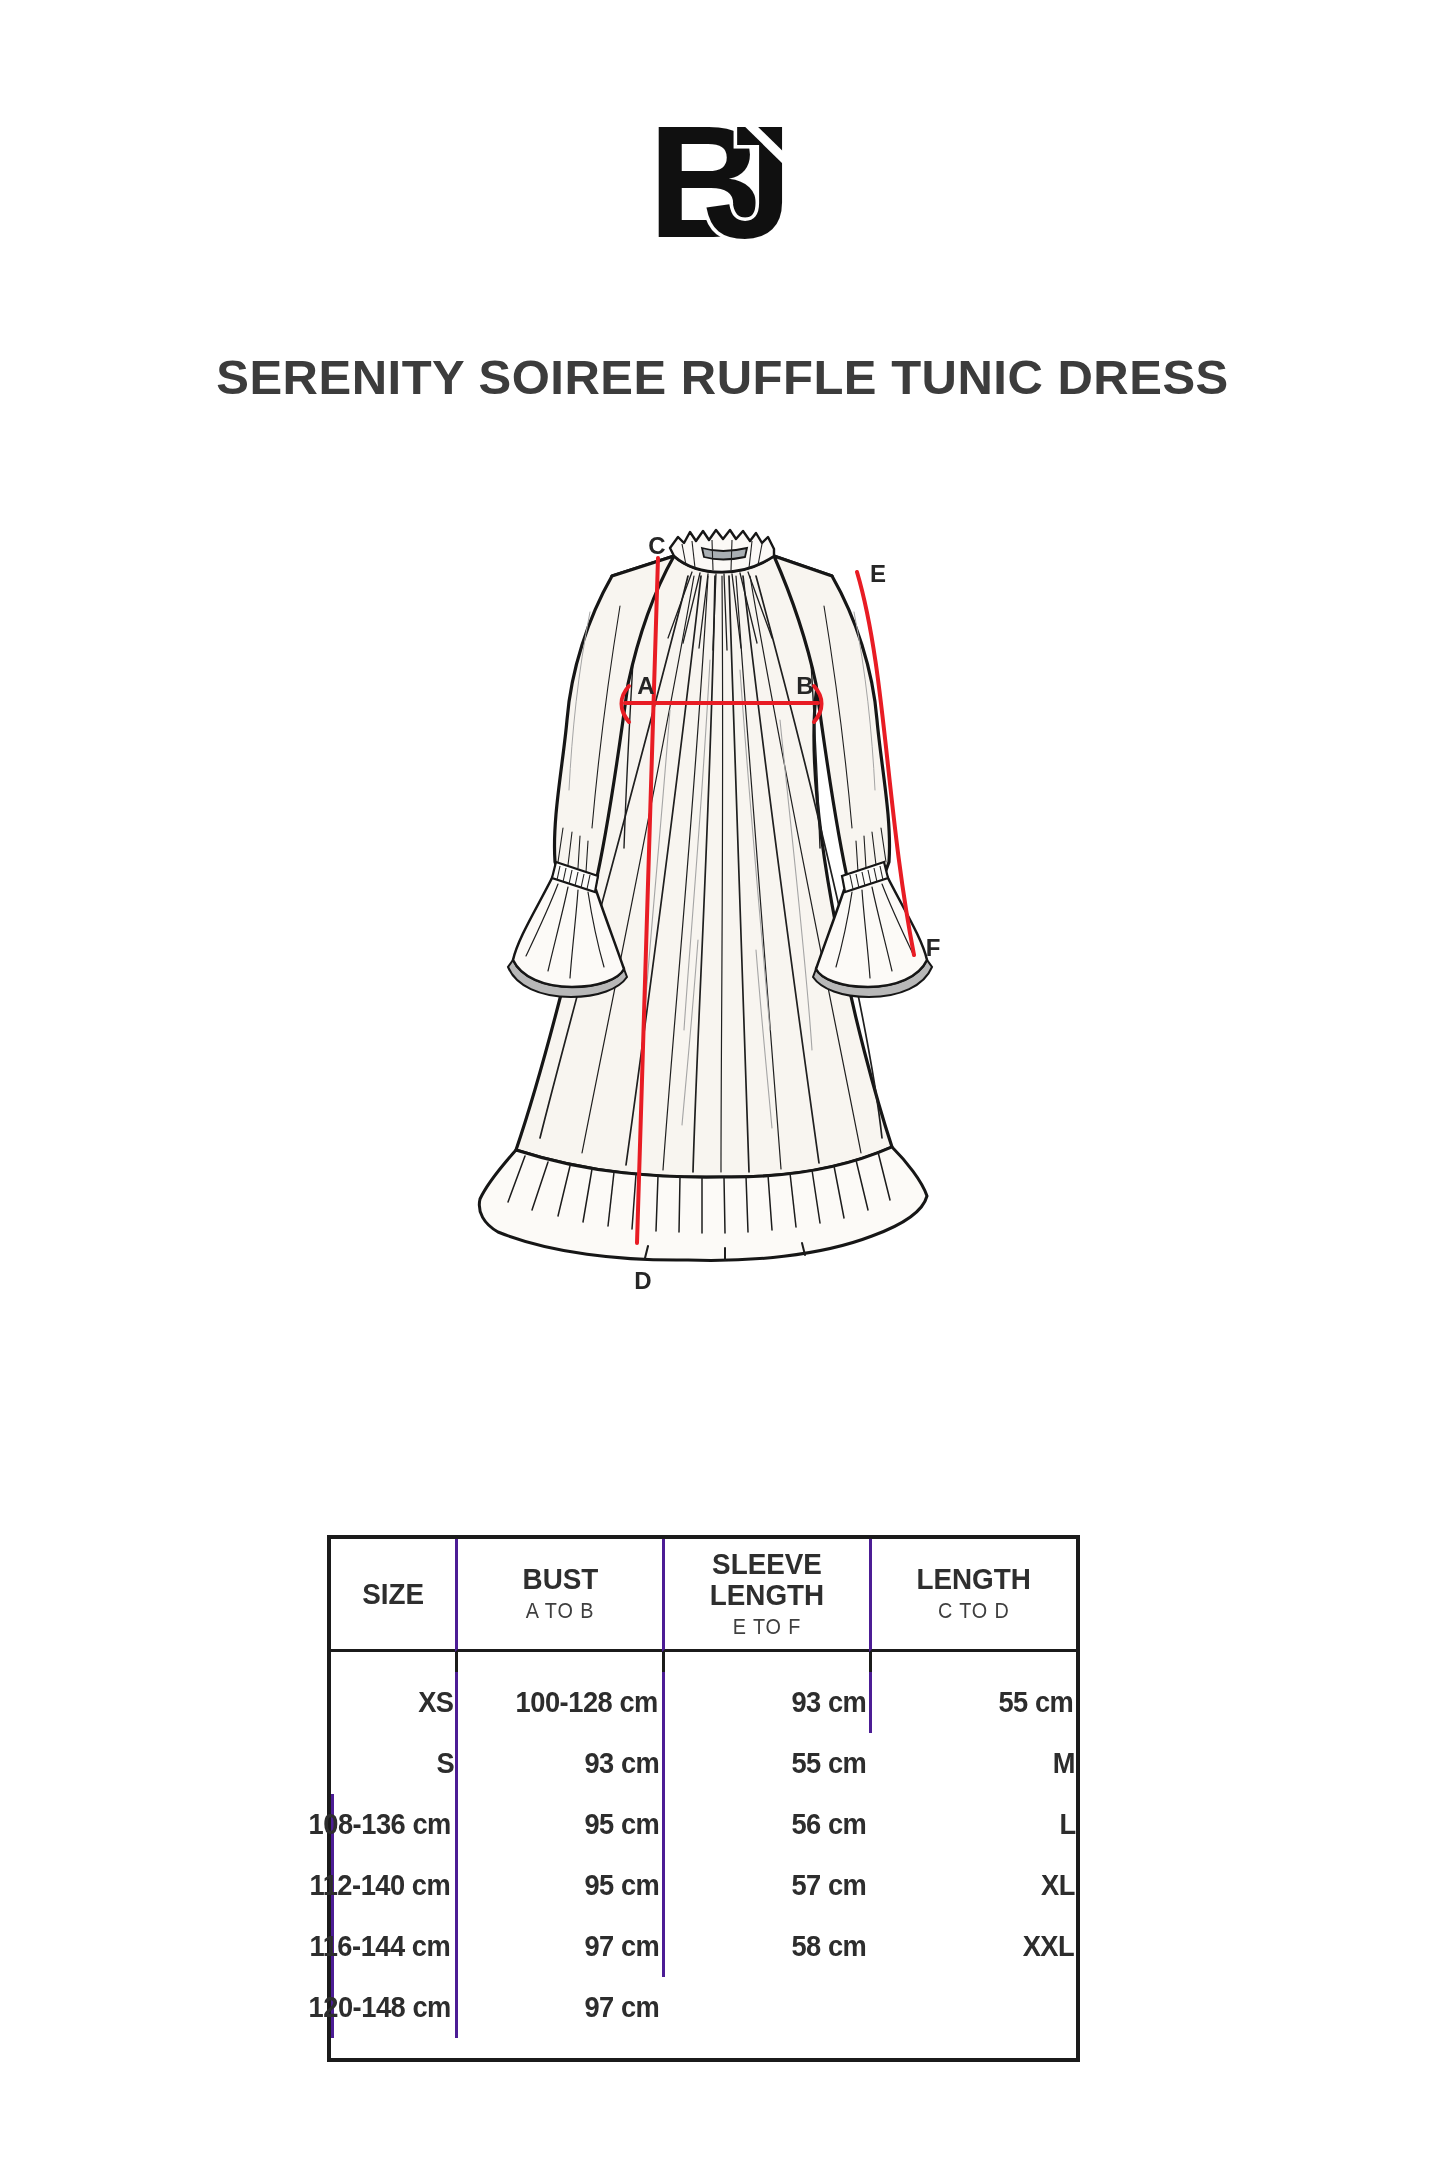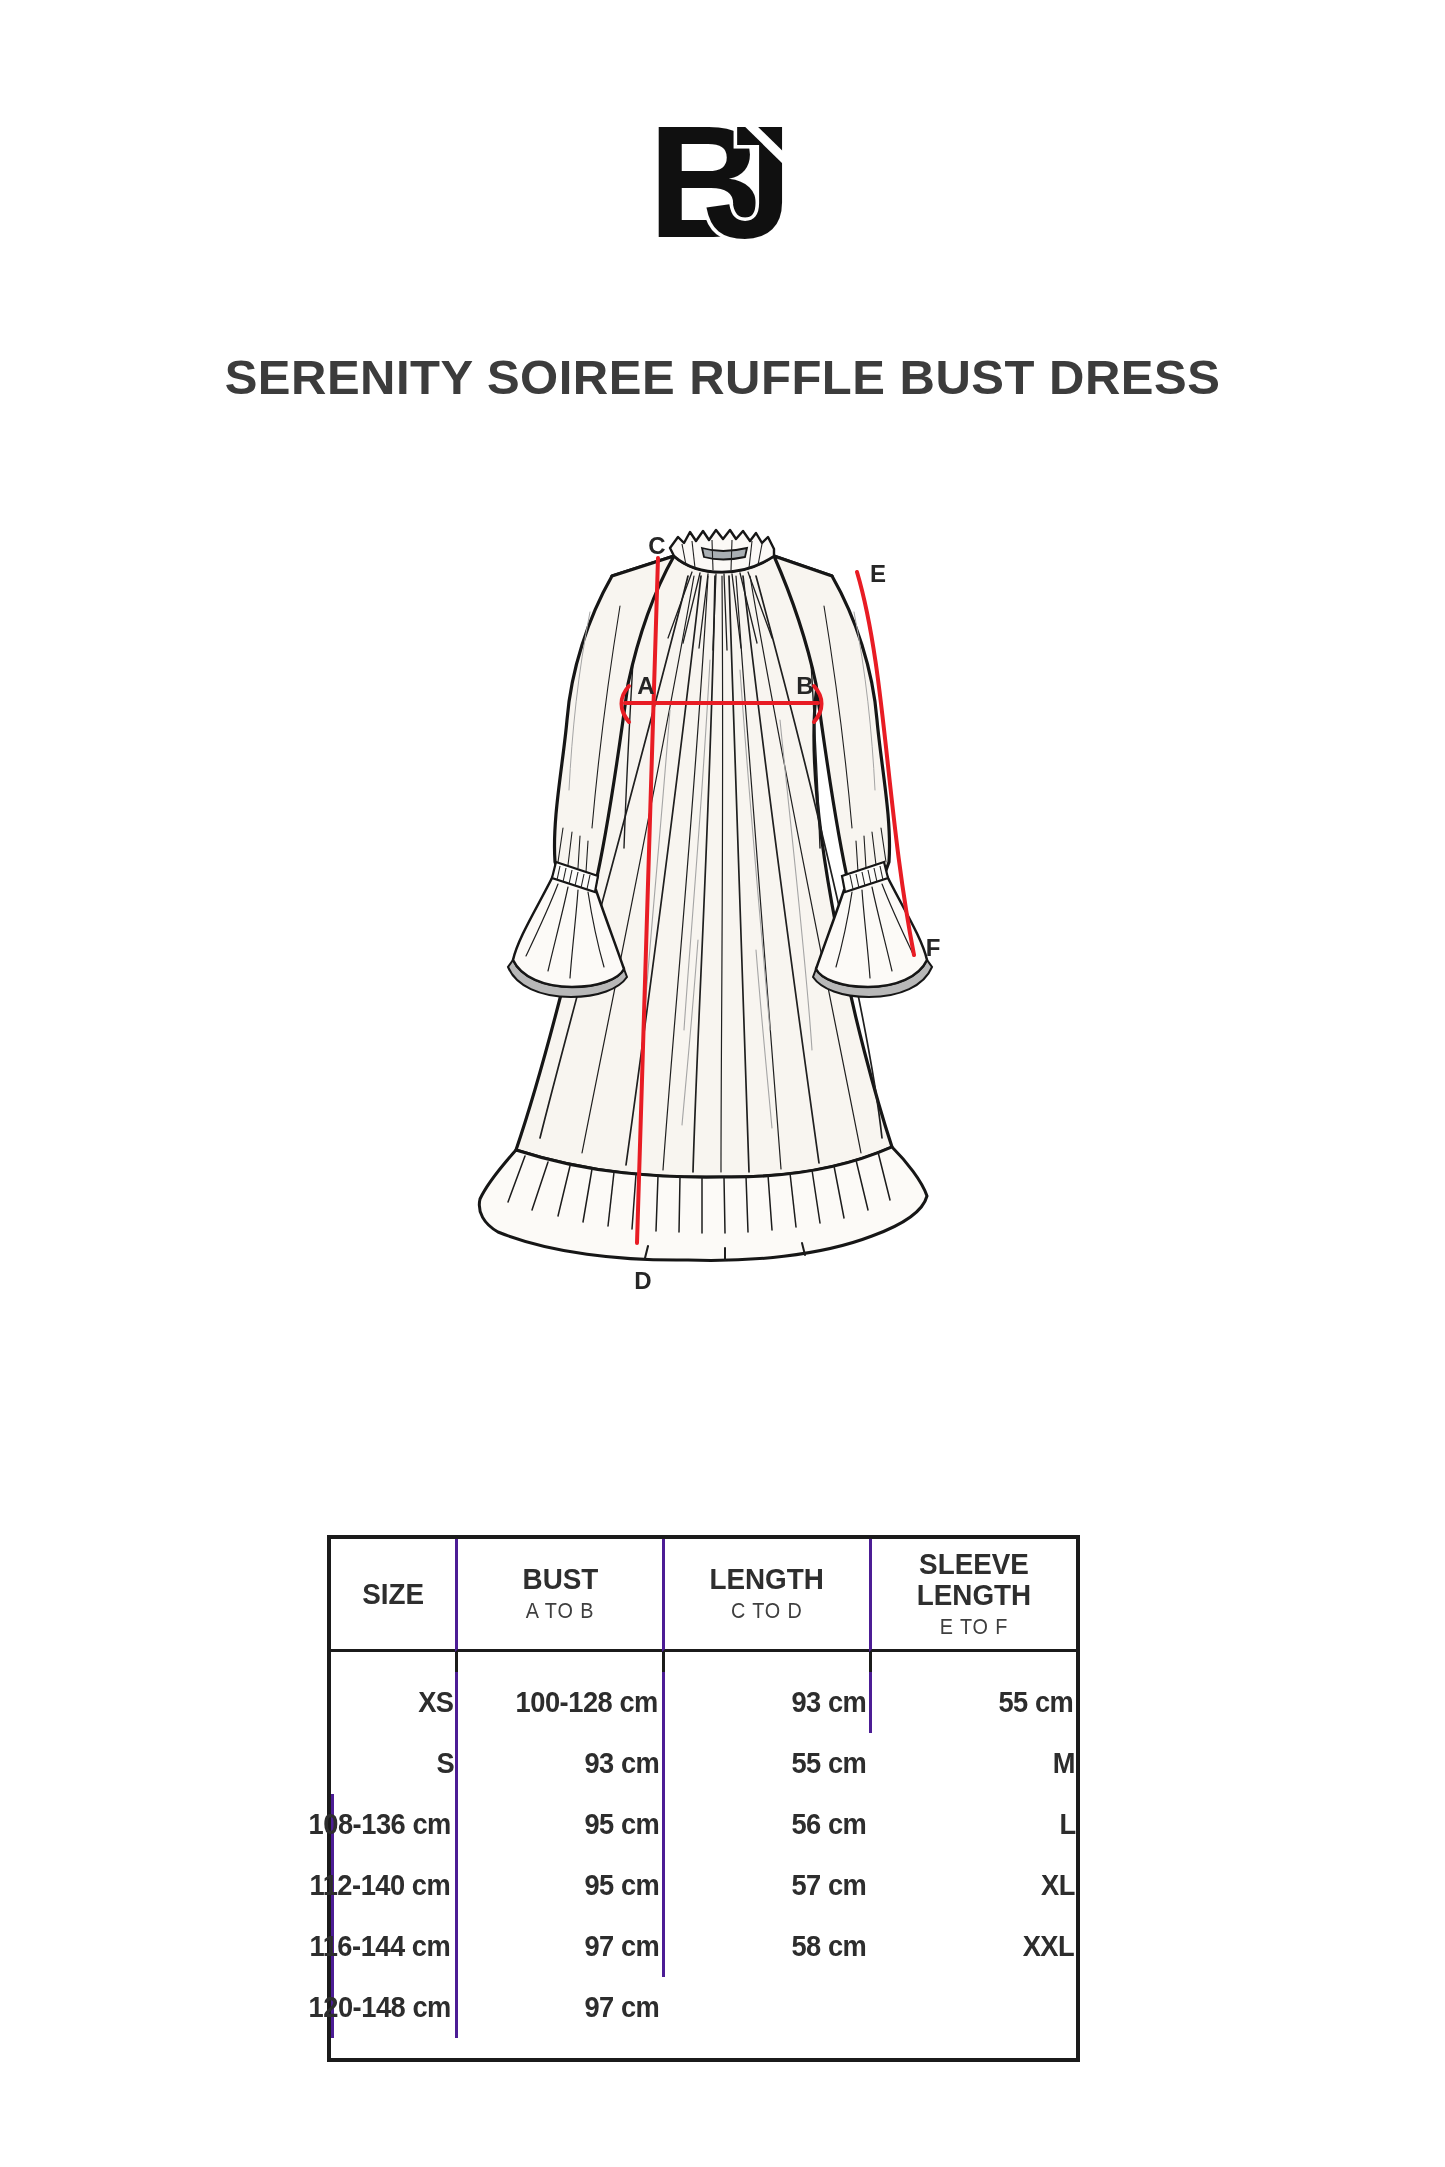--- a/index.html
+++ b/index.html
@@ -75,21 +75,21 @@
 <div class="page">
 
   <div class="logo-wrap">
     <svg viewBox="0 0 150 125">
       <text class="logo-letter" x="0" y="117" font-size="160">B</text>
       <text class="logo-letter logo-letter-j" x="56" y="117" font-size="160">J</text>
       <line x1="94" y1="-2" x2="143" y2="46" stroke="#ffffff" stroke-width="9"></line>
     </svg>
   </div>
 
-  <h1 class="page-title">SERENITY SOIREE RUFFLE BUST DRESS</h1>
+  <h1 class="page-title">SERENITY SOIREE RUFFLE TUNIC DRESS</h1>
 
   <div class="diagram-wrap">
     <svg viewBox="0 0 600 790">
 
       <g fill="#f8f5f0" stroke="#161616" stroke-width="3.2" stroke-linejoin="round">
         <path d="M254,46 L192,66 L207,176
                  C190,300 130,540 96,640
                  C170,664 240,668 302,667
                  C364,668 420,660 472,637
                  C440,540 380,300 397,176
@@ -275,26 +275,26 @@
 
     <div class="st-cell first st-head">
       <div class="h-label">SIZE</div>
 
     </div>
     <div class="st-cell st-head">
       <div class="h-label">BUST</div>
       <div class="h-sub">A TO B</div>
     </div>
     <div class="st-cell st-head">
+      <div class="h-label">SLEEVE LENGTH</div>
+      <div class="h-sub">E TO F</div>
+    </div>
+    <div class="st-cell st-head">
       <div class="h-label">LENGTH</div>
       <div class="h-sub">C TO D</div>
-    </div>
-    <div class="st-cell st-head">
-      <div class="h-label">SLEEVE LENGTH</div>
-      <div class="h-sub">E TO F</div>
     </div>
 
     <div class="first"></div>
     <div class="st-spacer"></div>
     <div class="st-spacer"></div>
     <div class="st-spacer"></div>
 
     <div class="st-cell first st-val">
         <span>XS</span>
       </div>

